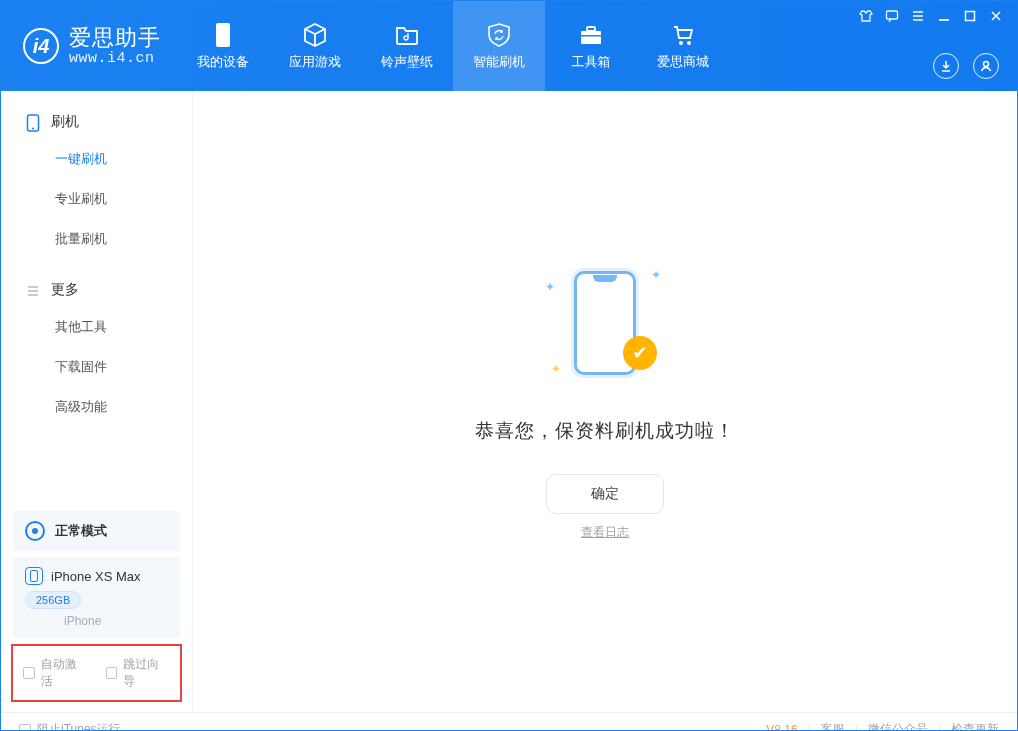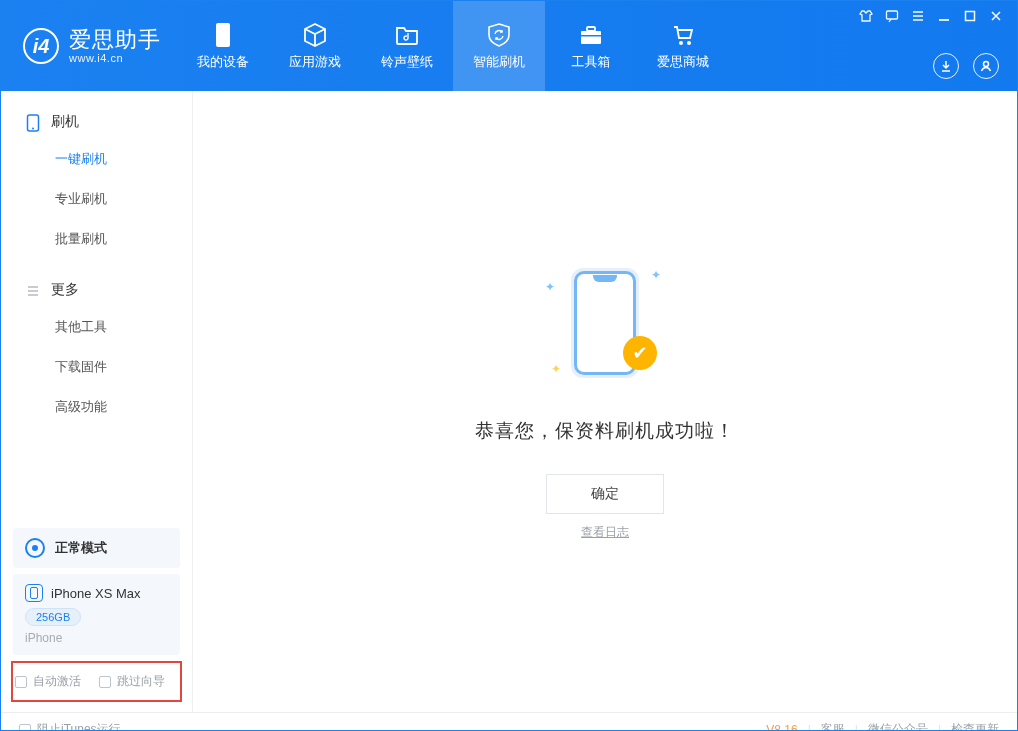--- a/index.html
+++ b/index.html
@@ -2,21 +2,21 @@
 <html><head>
 <meta charset="utf-8">
 <style>
 * { margin: 0; padding: 0; box-sizing: border-box; font-family: "Microsoft YaHei", "PingFang SC", Arial, sans-serif; }
 body { background: #fff; width: 1018px; height: 731px; overflow: hidden; border: 1px solid #1b81f1; }
 .header { height: 90px; background: linear-gradient(90deg, #1b81f1 0%, #1279ef 100%); display: flex; align-items: center; position: relative; }
 .logo-block { display: flex; align-items: center; padding: 0 16px 0 22px; height: 100%; }
 .logo-icon { width: 36px; height: 36px; border-radius: 50%; border: 2.5px solid #fff; display: flex; align-items: center; justify-content: center; color: #fff; font-weight: 900; font-size: 20px; font-style: italic; margin-right: 10px; }
 .logo-text { color: #fff; display: flex; flex-direction: column; line-height: 1.15; }
 .logo-text .title { font-size: 22px; font-weight: 500; letter-spacing: 1px; }
-.logo-text .sub { font-size: 11px; opacity: 0.9; letter-spacing: 0.5px; }
+.logo-text .sub { font-size: 15px; opacity: 0.9; letter-spacing: 0.5px; font-family: Liberation Mono, monospace; }
 .nav { display: flex; height: 100%; }
 .nav-item { width: 92px; display: flex; flex-direction: column; align-items: center; justify-content: center; color: #fff; font-size: 13px; cursor: pointer; gap: 4px; position: relative; }
 .nav-item.active { background: rgba(255,255,255,0.18); }
 .nav-item .icon { height: 28px; display: flex; align-items: center; justify-content: center; }
 .window-controls { position: absolute; top: 6px; right: 12px; display: flex; gap: 8px; }
 .window-controls .wc { width: 18px; height: 18px; display: flex; align-items: center; justify-content: center; color: #fff; font-size: 14px; cursor: pointer; opacity: 0.95; }
 .header-right-icons { position: absolute; right: 18px; bottom: 12px; display: flex; gap: 14px; }
 .header-right-icons .hi { width: 26px; height: 26px; border: 1.5px solid rgba(255,255,255,0.9); border-radius: 50%; display: flex; align-items: center; justify-content: center; color: #fff; cursor: pointer; }
 
 .body { display: flex; height: calc(100% - 74px - 34px); }
@@ -28,36 +28,36 @@
 .side-item.active { color: #1b81f1; }
 .sidebar-bottom { margin-top: auto; }
 .mode-box, .device-box { margin: 6px 12px; background: #f4f8fc; border-radius: 3px; padding: 10px 12px; }
 .mode-box { display: flex; align-items: center; gap: 10px; color: #333; font-size: 13px; font-weight: bold; }
 .mode-box .mode-icon { width: 20px; height: 20px; border-radius: 50%; border: 2px solid #1b81f1; display:flex; align-items:center; justify-content:center; }
 .mode-box .dot { width:6px; height:6px; border-radius:50%; background:#1b81f1; }
 .device-box { color: #333; }
 .device-box .row1 { display: flex; align-items: center; gap: 8px; font-size: 13px; font-weight:500; }
 .device-box .row1 .dicon { width:18px; height:18px; border:1.5px solid #1b81f1; border-radius:4px; display:flex; align-items:center; justify-content:center; }
 .device-box .storage { display:inline-block; margin-top:6px; background:#e6f0fb; color:#1b81f1; border:1px solid #cfe3f8; font-size:11px; padding:2px 10px; border-radius:10px; }
-.device-box .dtype { color:#a8acb3; font-size:12px; margin-top:5px; }
-.check-row { border: 2px solid #e2463c; margin: 6px 10px 10px 10px; padding: 10px 2px; display:flex; gap:18px; align-items:center; }
+.device-box .dtype { color:#a8acb3; font-size:12px; margin-top:5px;margin-left:39px; }
+.check-row { border: 2px solid #e2463c; margin: 6px 10px 10px 10px; padding: 10px 10px; display:flex; gap:18px; align-items:center; }
 .chk { display:flex; align-items:center; gap:6px; color:#9aa0a8; font-size:12px; cursor:pointer; }
 .chk .box { width:12px; height:12px; border:1px solid #bfc4cc; border-radius:2px; }
 
 .main { flex: 1; position: relative; display:flex; align-items:center; justify-content:center; }
 .result { display:flex; flex-direction:column; align-items:center; }
 .result-illu { position:relative; width:120px; height:120px; margin-bottom:36px; }
 .phone { position:absolute; left:26px; top:6px; width:68px; height:110px; border-radius:12px; background:#e6f0fb; }
 .phone:before { content:""; position:absolute; inset:3px; border:3px solid #75b6f6; border-radius:10px; background:#fff; }
 .phone .notch { position:absolute; top:7px; left:50%; transform:translateX(-50%); width:24px; height:7px; background:#75b6f6; border-radius:0 0 6px 6px; z-index:2; }
 .badge { position:absolute; right:8px; bottom:12px; width:34px; height:34px; background:#ffb400; border-radius:50%; display:flex; align-items:center; justify-content:center; color:#fff; font-size:18px; z-index:2; }
 .spark { position:absolute; color:#7fc3ff; font-size:12px; }
 .s1 { top:18px; left:0; } .s2 { top:6px; right:4px; } .s3 { bottom:6px; left:6px; color:#ffd25a; }
 .msg { font-size:19px; color:#333; letter-spacing:1px; margin-bottom:30px; }
-.ok-btn { border:1px solid #e2e5ea; background:#fff; color:#444; font-size:14px; padding:10px 44px; cursor:pointer; border-radius:0; margin-bottom:10px; }
+.ok-btn { border:1px solid #e2e5ea; background:#fff; color:#444; font-size:14px; padding:10px 44px; cursor:pointer; border-radius:10px; margin-bottom:10px; }
 .log-link { color:#9aa0a8; font-size:12px; text-decoration:underline; cursor:pointer; }
 
 .statusbar { height:34px; border-top:1px solid #eceef1; display:flex; align-items:center; padding:0 18px; font-size:12px; color:#9aa0a8; }
 .statusbar .sb-chk { display:flex; align-items:center; gap:6px; cursor:pointer; }
 .statusbar .sb-chk .box { width:12px; height:12px; border:1px solid #bfc4cc; border-radius:2px; }
 .sb-right { margin-left:auto; display:flex; align-items:center; gap:10px; }
 .sb-ver { color:#ff9a36; }
 .sb-sep { color:#dfe2e7; }
 .sb-link { cursor:pointer; }
 svg { display:block; }

